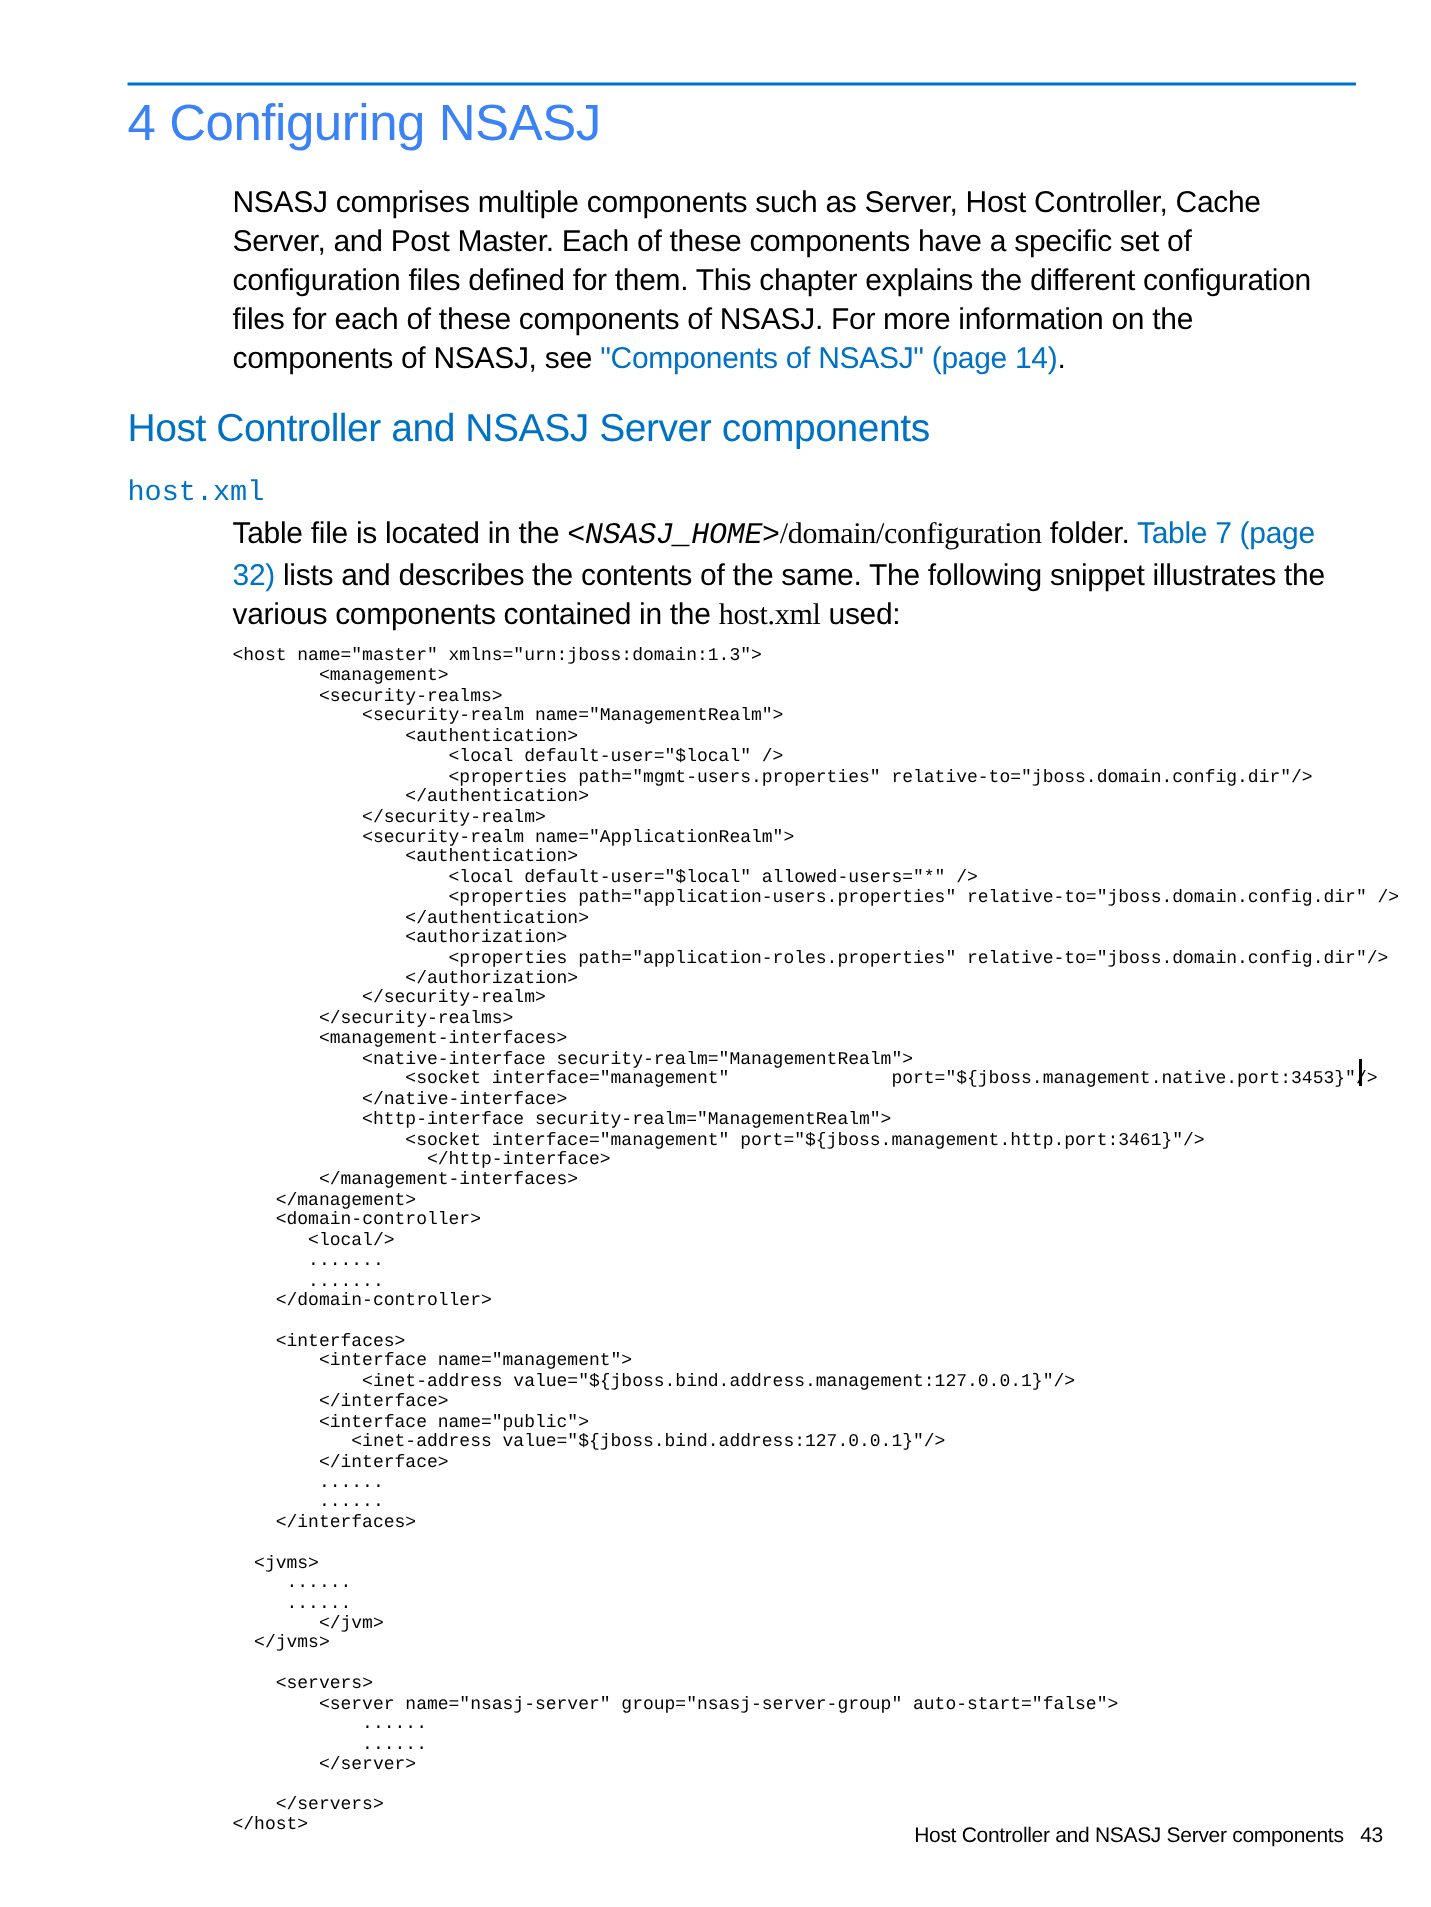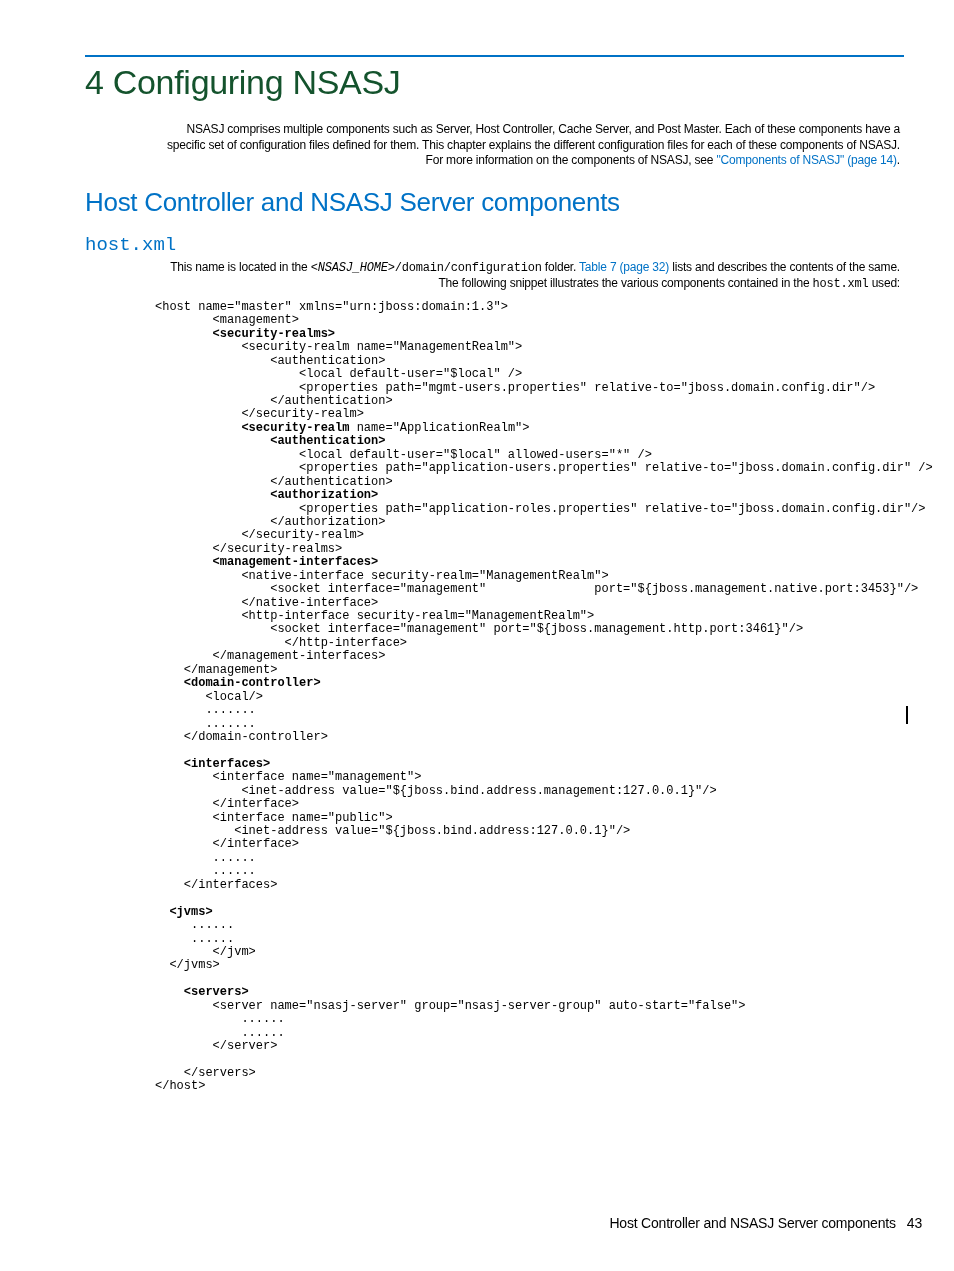--- a/index.html
+++ b/index.html
@@ -15,68 +15,67 @@
     padding: 55px 50px 0 85px;
   }
   .rule-top {
     border-top: 2px solid #0072c6;
     margin-bottom: 6px;
   }
   h1.chapter {
     font-family: Arial, Helvetica, sans-serif;
     font-weight: 400;
     font-size: 34px;
-    color: #14532d;
+    color: #3b82f6;
     margin-bottom: 20px;
     letter-spacing: -0.3px;
   }
   .body-block {
     margin-left: 70px;
     margin-right: 4px;
-    font-size: 12px;
+    font-size: 20px;
     line-height: 1.3;
     font-family: Arial, Helvetica, sans-serif;
     font-stretch: condensed;
     letter-spacing: -0.2px;
-    text-align: right;
   }
   .body-block p { margin-bottom: 8px; }
   a.xref { color: #0072c6; text-decoration: none; }
   h2.section {
     color: #0072c6;
     font-weight: 400;
     font-size: 26px;
     margin-top: 18px;
     margin-bottom: 8px;
     letter-spacing: -0.3px;
   }
   h3.filehead {
     color: #0072c6;
     font-family: "Courier New", monospace;
     font-size: 19px;
     font-weight: 400;
     margin-top: 16px;
     margin-bottom: 4px;
   }
   code.inline, span.mono {
-    font-family: Liberation Mono, monospace;
+    font-family: Liberation Serif, serif;
   }
   .mono-italic {
     font-family: "Courier New", monospace;
     font-style: italic;
   }
   pre.codeblock {
     font-family: "Courier New", monospace;
     font-size: 12px;
     line-height: 1.12;
     white-space: pre;
     margin-left: 70px;
     margin-top: 6px;
   }
-  pre.codeblock b { font-weight: 700; }
+  pre.codeblock b { font-weight: 400; }
   .footer {
     position: absolute;
     bottom: 40px;
     right: 32px;
     font-size: 14px;
     letter-spacing: -0.2px;
   }
   .caret {
     position: absolute;
     right: 46px;
@@ -101,21 +100,21 @@
 
   <h2 class="section">Host Controller and NSASJ Server components</h2>
 
   <div class="body-block">
   </div>
 
   <h3 class="filehead">host.xml</h3>
 
   <div class="body-block">
     <p>
-      <span>This name is located in the </span><span class="mono-italic">&lt;NSASJ_HOME&gt;</span><span class="mono">/domain/configuration</span><span> folder. </span><a class="xref" href="#">Table 7 (page 32)</a><span> lists and describes the contents of the same. The following snippet illustrates the various components contained in the </span><span class="mono">host.xml</span><span> used:</span>
+      <span>Table file is located in the </span><span class="mono-italic">&lt;NSASJ_HOME&gt;</span><span class="mono">/domain/configuration</span><span> folder. </span><a class="xref" href="#">Table 7 (page 32)</a><span> lists and describes the contents of the same. The following snippet illustrates the various components contained in the </span><span class="mono">host.xml</span><span> used:</span>
     </p>
   </div>
 
   <pre class="codeblock">&lt;host name="master" xmlns="urn:jboss:domain:1.3"&gt;
         &lt;management&gt;
         <b>&lt;security-realms&gt;</b>
             &lt;security-realm name="ManagementRealm"&gt;
                 &lt;authentication&gt;
                     &lt;local default-user="$local" /&gt;
                     &lt;properties path="mgmt-users.properties" relative-to="jboss.domain.config.dir"/&gt;

